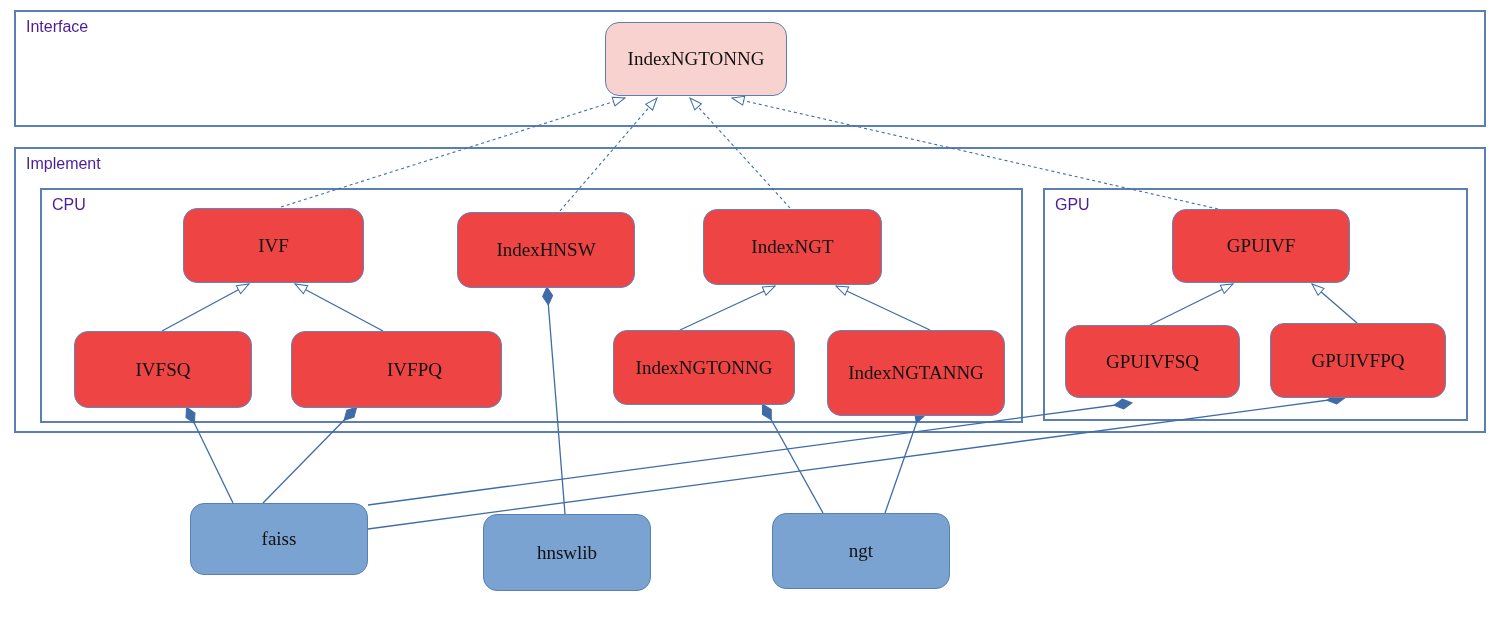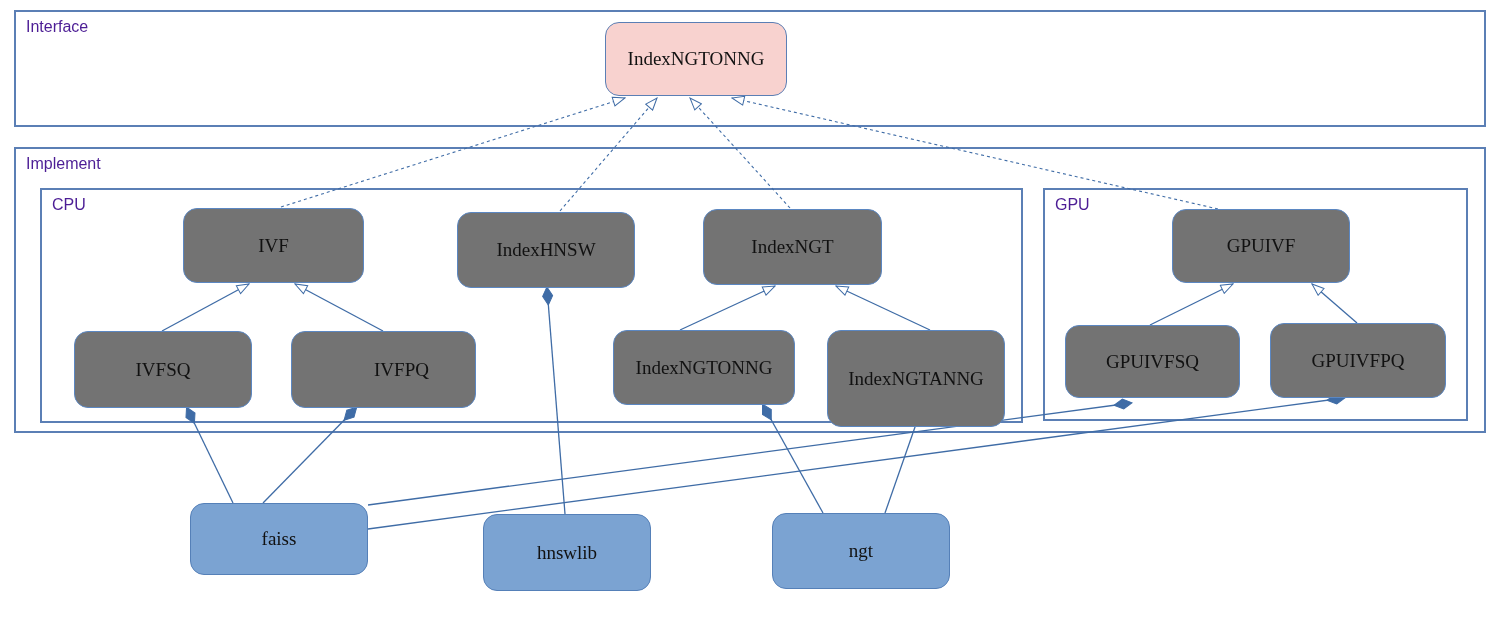--- a/index.html
+++ b/index.html
@@ -42,21 +42,21 @@
     display: flex;
     align-items: center;
     justify-content: center;
     text-align: center;
     z-index: 3;
     font-family: "Liberation Serif", serif;
     font-size: 19px;
     color: #111111;
   }
   .node.interface { background: #f8d2cf; border: 1.5px solid #5b7fb5; }
-  .node.impl      { background: #737373; border: 1.5px solid #5b87c2; }
+  .node.impl      { background: #ef4444; border: 1.5px solid #5b87c2; }
   .node.third     { background: #7ba3d2; border: 1.5px solid #5580b8; }
   .node-label { pointer-events: none; }
 </style>
 </head>
 <body>
 
 <div id="canvas" style="width: 1503px; height: 628px;">
     <div class="container" style="left: 14px; top: 10px; width: 1472px; height: 117px;">
       <span class="container-label"><span class="squiggle">Interface</span></span>
     </div>
@@ -104,27 +104,27 @@
     </div>
     <div class="node impl" style="left: 457px; top: 212px; width: 178px; height: 76px;">
       <span class="node-label">IndexHNSW</span>
     </div>
     <div class="node impl" style="left: 703px; top: 209px; width: 179px; height: 76px;">
       <span class="node-label">IndexNGT</span>
     </div>
     <div class="node impl" style="left: 74px; top: 331px; width: 178px; height: 77px;">
       <span class="node-label">IVFSQ</span>
     </div>
-    <div class="node impl" style="left: 291px; top: 331px; width: 185px; height: 77px; padding-left: 36px;">
+    <div class="node impl" style="left: 291px; top: 331px; width: 211px; height: 77px; padding-left: 36px;">
       <span class="node-label">IVFPQ</span>
     </div>
     <div class="node impl" style="left: 613px; top: 330px; width: 182px; height: 75px;">
       <span class="node-label">IndexNGTONNG</span>
     </div>
-    <div class="node impl" style="left: 827px; top: 330px; width: 178px; height: 97px;">
+    <div class="node impl" style="left: 827px; top: 330px; width: 178px; height: 86px;">
       <span class="node-label">IndexNGTANNG</span>
     </div>
     <div class="node impl" style="left: 1172px; top: 209px; width: 178px; height: 74px;">
       <span class="node-label">GPUIVF</span>
     </div>
     <div class="node impl" style="left: 1065px; top: 325px; width: 175px; height: 73px;">
       <span class="node-label">GPUIVFSQ</span>
     </div>
     <div class="node impl" style="left: 1270px; top: 323px; width: 176px; height: 75px;">
       <span class="node-label">GPUIVFPQ</span>

